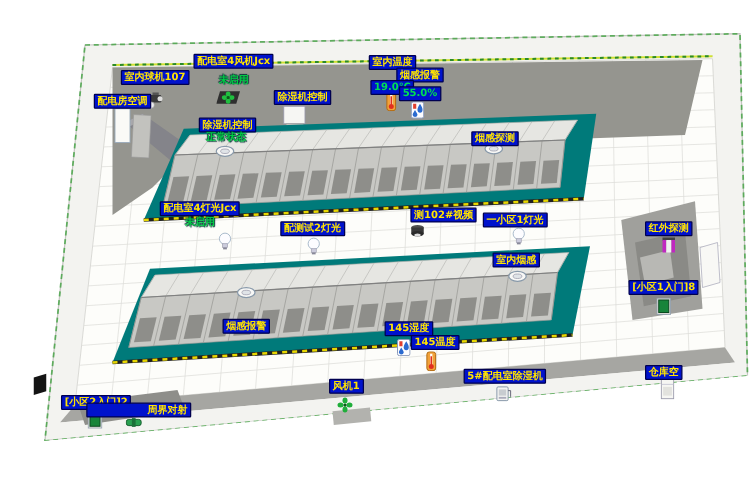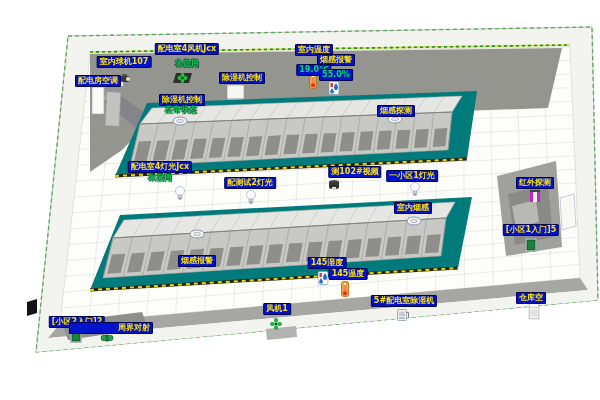--- a/index.html
+++ b/index.html
@@ -223,21 +223,21 @@
       <div class="lbl status" style="left: 181px; top: 105px;">正常状态</div>
       <div class="lbl tag" style="left: 396px; top: 105px;">烟感探测</div>
       <div class="lbl tag" style="left: 160px; top: 161px; text-align: right;">配电室4灯光Jcx</div>
       <div class="lbl status" style="left: 160px; top: 173px;">未启用</div>
       <div class="lbl tag" style="left: 250px; top: 177px;">配测试2灯光</div>
       <div class="lbl tag" style="left: 335px; top: 166px; margin-left: 20px;">测102#视频</div>
       <div class="lbl tag" style="left: 412px; top: 170px;">一小区1灯光</div>
       <div class="lbl tag" style="left: 413px; top: 202px;">室内烟感</div>
       <div class="lbl tag" style="left: 197px; top: 215px; margin-top: 40px;">烟感报警</div>
       <div class="lbl tag" style="left: 535px; top: 177px;">红外探测</div>
-      <div class="lbl tag" style="left: 531px; top: 224px;">[小区1入门]5</div>
+      <div class="lbl tag" style="left: 531px; top: 224px;">[小区1入门]8</div>
       <div class="lbl tag" style="left: 327px; top: 257px;">145湿度</div>
       <div class="lbl tag" style="left: 348px; top: 268px;">145温度</div>
       <div class="lbl tag" style="left: 277px; top: 303px;">风机1</div>
       <div class="lbl tag" style="left: 404px; top: 295px;">5#配电室除湿机</div>
       <div class="lbl tag" style="left: 531px; top: 292px;">仓库空</div>
       <div class="lbl tag" style="left: 77px; top: 316px;">[小区2入门]2</div>
       <div class="lbl tag" style="left: 111px; top: 322px; padding-left: 48px;">周界对射</div>
       <div class="dev" style="left: 125px; top: 80px;"><svg width="16" height="16" viewBox="0 0 16 16">
           <rect x="3" y="4" width="9" height="6" rx="1" fill="#3a3a3a"></rect>
           <circle cx="11" cy="7" r="2" fill="#ddd"></circle>

